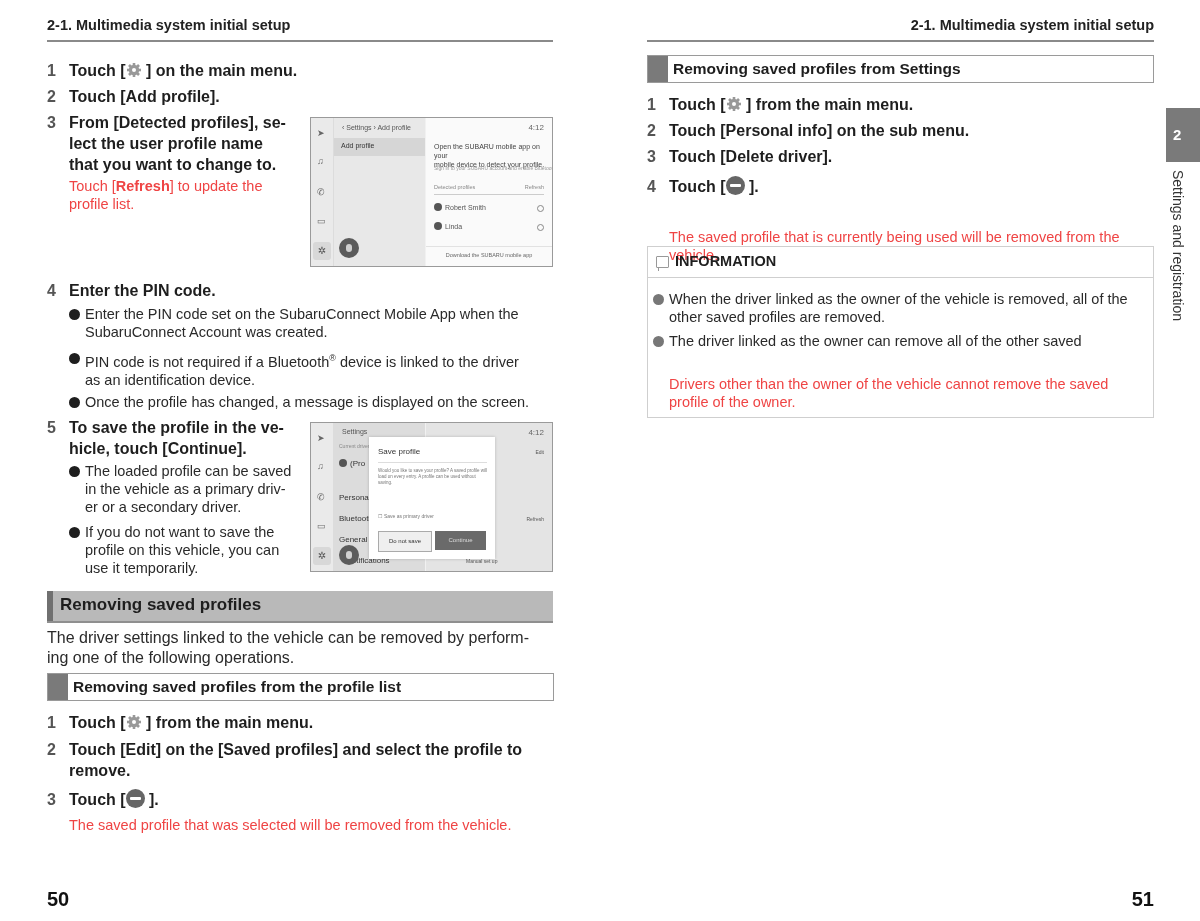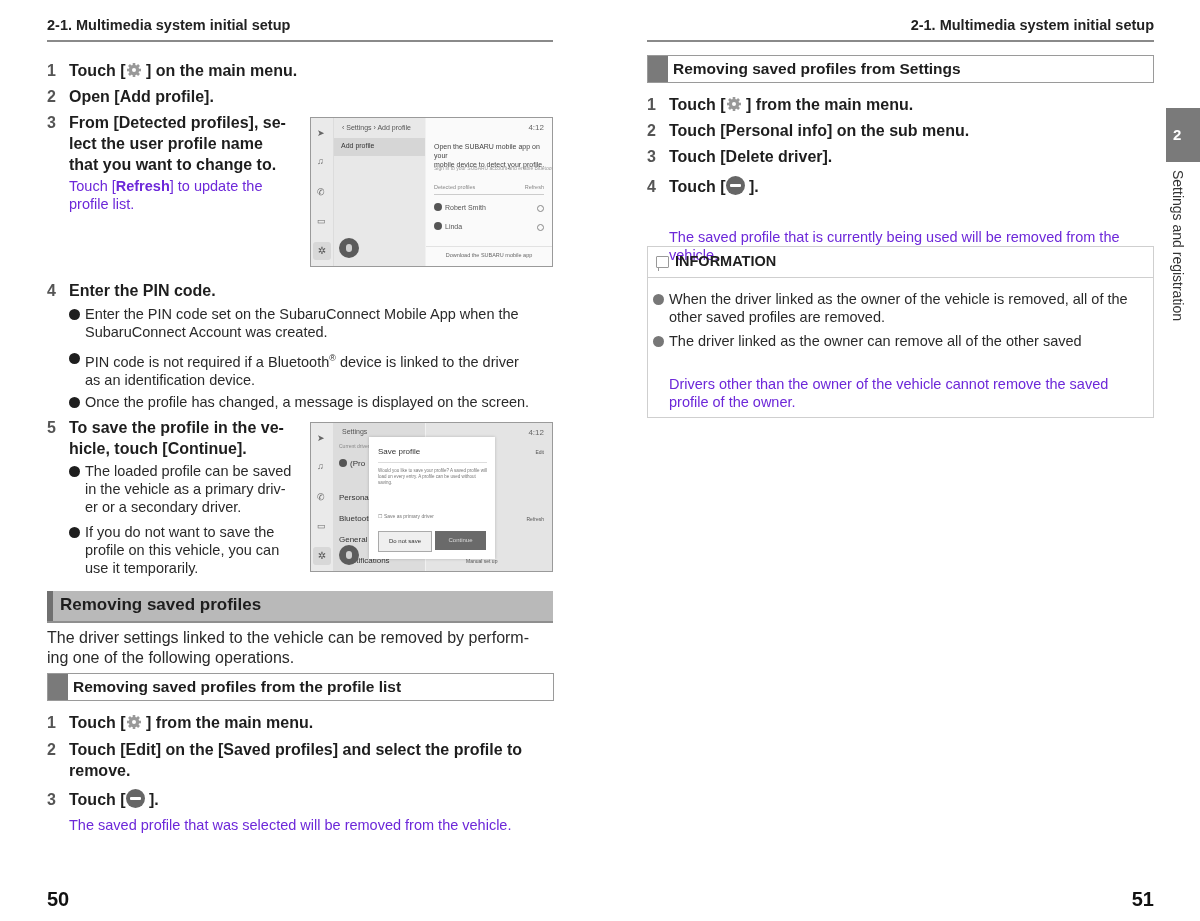--- a/index.html
+++ b/index.html
@@ -8,21 +8,21 @@
   .left{left:47px;width:506px;}
   .right{left:647px;width:507px;}
   .running-head{position:absolute;top:17px;font-size:14.5px;font-weight:bold;color:#222;white-space:nowrap;}
   .left .running-head{left:0;}
   .right .running-head{right:0;}
   .head-rule{position:absolute;top:40px;left:0;width:100%;height:2px;background:#8a8a8a;}
   .abs{position:absolute;}
   .step{position:absolute;font-size:16px;font-weight:bold;line-height:21px;color:#1e1e1e;}
   .step .num{position:absolute;left:0;top:0;color:#555;font-weight:bold;}
   .step .txt{position:absolute;left:22px;top:0;}
-  .body{font-size:14.5px;line-height:18px;color:#6d28d9;}
+  .body{font-size:14.5px;line-height:18px;color:#ef4444;}
   .bullet{position:absolute;font-size:14.5px;line-height:18px;color:#2a2a2a;}
   .bullet .dot{position:absolute;left:0;top:4px;width:11px;height:11px;border-radius:50%;background:#1e1e1e;}
   .bullet .btxt{position:absolute;left:16px;top:0;}
   .gear{display:inline-block;width:16px;height:16px;vertical-align:-2px;}
   .minus{display:inline-block;width:19px;height:19px;border-radius:50%;background:#666;vertical-align:-3px;position:relative;}
   .minus::after{content:"";position:absolute;left:4px;right:4px;top:8px;height:3px;background:#fff;border-radius:1px;}
   .sec-gray{position:absolute;height:30px;background:#b9b9b9;border-bottom:2px solid #8f8f8f;}
   .sec-gray .bar{position:absolute;left:0;top:0;bottom:0;width:6px;background:#707070;}
   .sec-gray .t{position:absolute;left:13px;top:4px;font-size:17px;font-weight:bold;color:#1e1e1e;}
   .sec-box{position:absolute;height:26px;border:1px solid #9a9a9a;background:#fff;}
@@ -69,21 +69,21 @@
             <line x1="1" y1="8" x2="15" y2="8"></line>
             <line x1="3" y1="3" x2="13" y2="13"></line>
             <line x1="13" y1="3" x2="3" y2="13"></line>
           </g>
           <circle cx="8" cy="8" r="2" fill="#fff"></circle>
         </svg><span> ] on the main menu.</span></span>
   </div>
 
   <div class="step" style="top:86px;left:0;width:300px;height:22px;">
     <span class="num">2</span>
-    <span class="txt">Open [Add profile].</span>
+    <span class="txt">Touch [Add profile].</span>
   </div>
 
   <div class="step" style="top:112px;left:0;width:260px;height:66px;">
     <span class="num">3</span>
     <span class="txt" style="white-space:nowrap;">
       <div>From [Detected profiles], se-</div>
       <div>lect the user profile name</div>
       <div>that you want to change to.</div>
     </span>
   </div>

